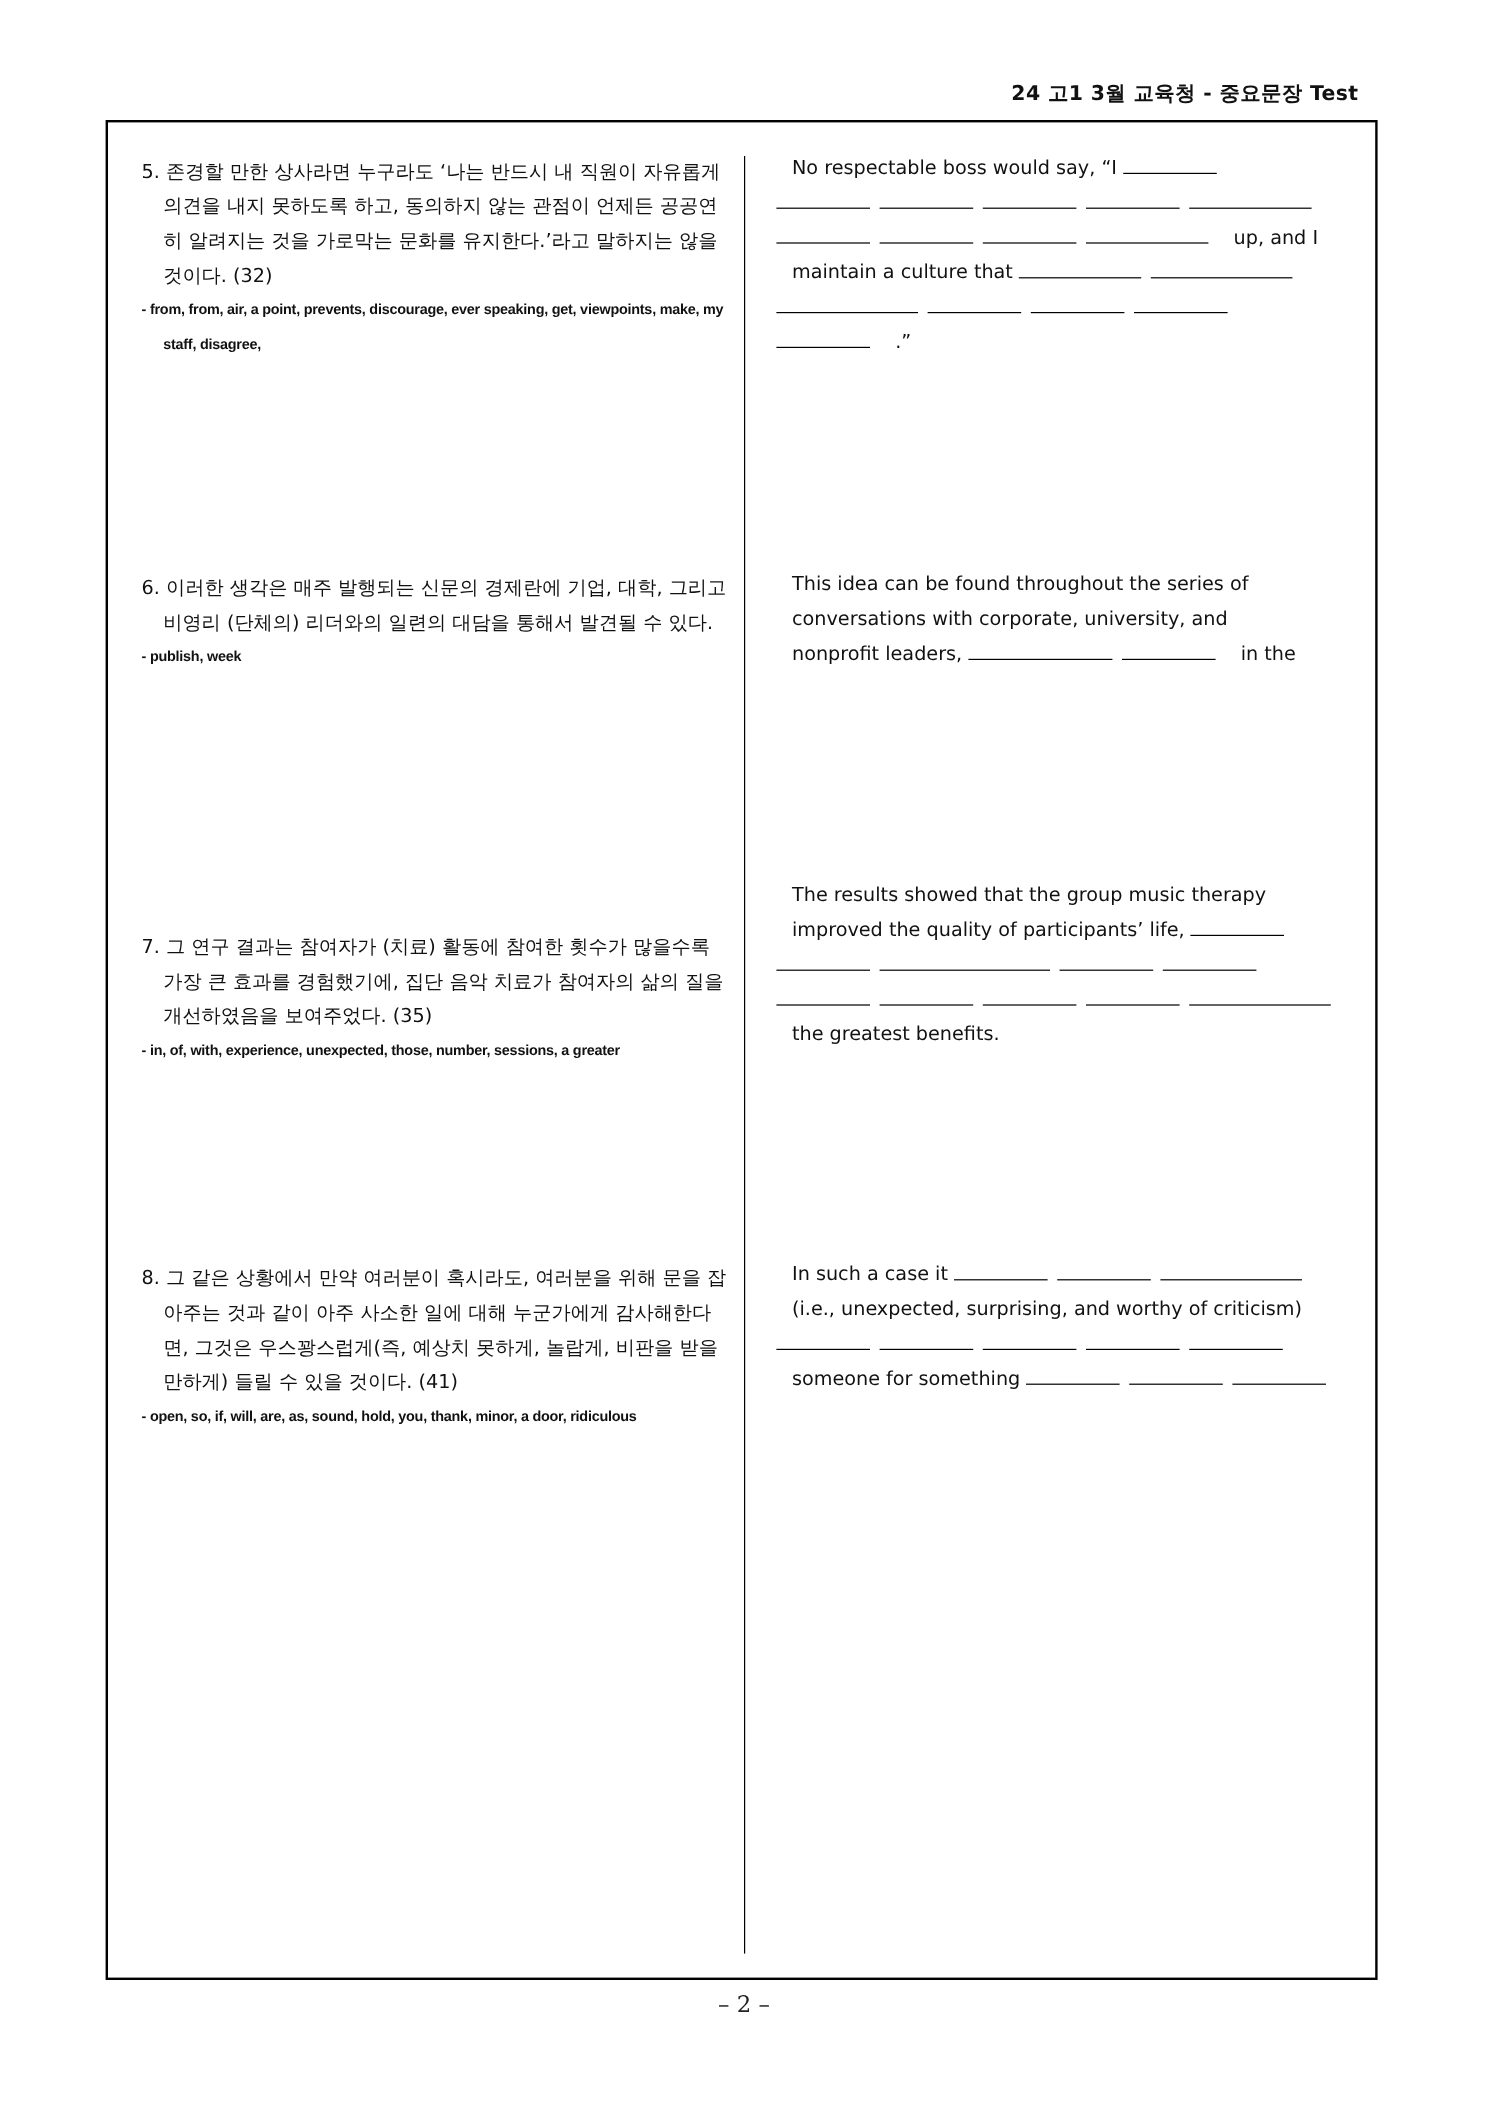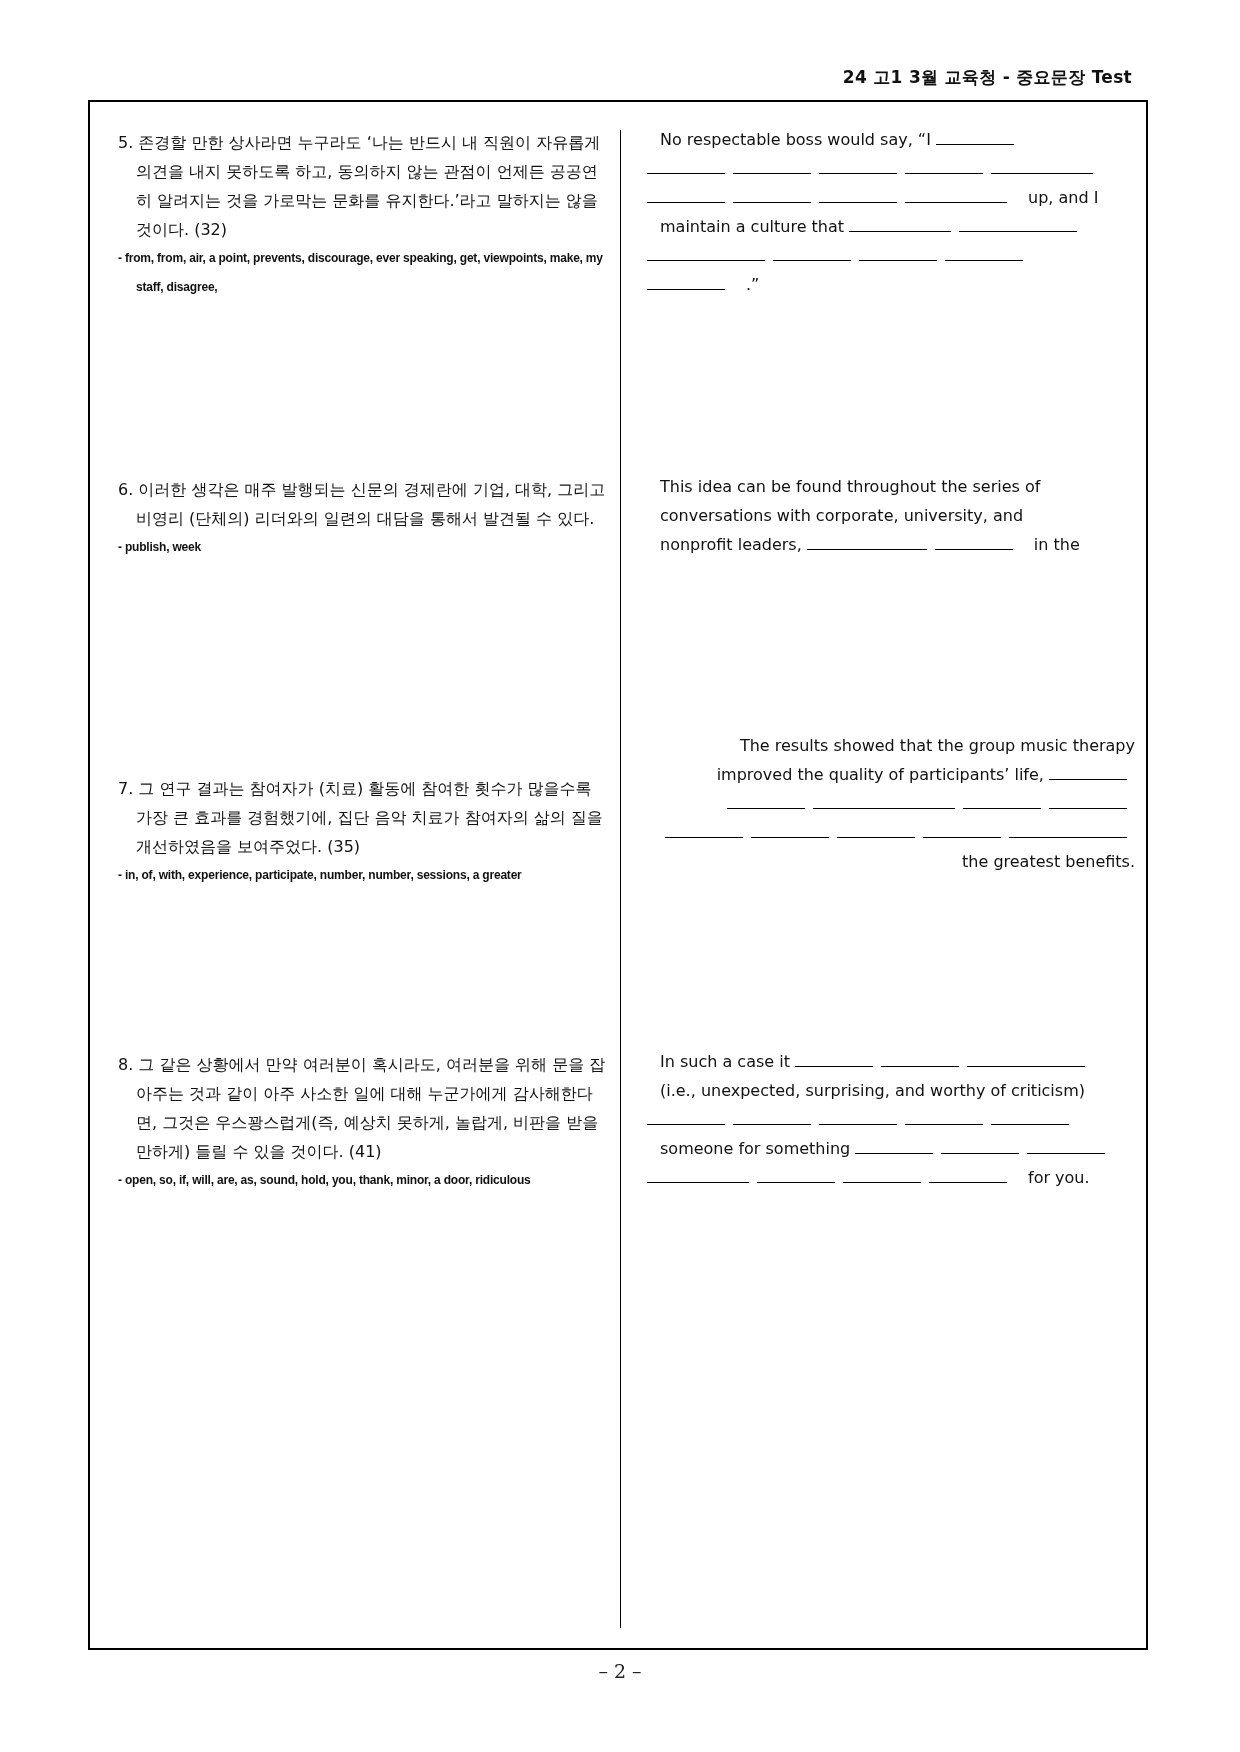--- a/index.html
+++ b/index.html
@@ -50,35 +50,34 @@
   <div class="hint">- publish, week</div>
 </div>
 <div class="item en" style="top:472px;">
     <div class="line"><span class="txt">This idea can be found throughout the series of </span></div>
     <div class="line"><span class="txt">conversations with corporate, university, and </span></div>
     <div class="line"><span class="txt">nonprofit leaders, </span><span class="blank" style="width: 120px;"></span><span class="blank" style="width: 78px;"></span><span class="txt">in the </span></div>
   </div>
 
 <div class="item ko" style="top:774px;">
   <div class="q"><span class="num">7.</span> <span>그 연구 결과는 참여자가 (치료) 활동에 참여한 횟수가 많을수록 가장 큰 효과를 경험했기에, 집단 음악 치료가 참여자의 삶의 질을 개선하였음을 보여주었다. (35)</span></div>
-  <div class="hint">- in, of, with, experience, participate, number, number, sessions, a greater</div>
+  <div class="hint">- in, of, with, experience, unexpected, those, number, sessions, a greater</div>
 </div>
-<div class="item en" style="top:731px;text-align:right;">
+<div class="item en" style="top:731px;">
     <div class="line"><span class="txt">The results showed that the group music therapy </span></div>
     <div class="line"><span class="txt">improved the quality of participants’ life, </span><span class="blank" style="width: 78px;"></span></div>
     <div class="line"><span class="blank" style="width: 78px;"></span><span class="blank" style="width: 142px;"></span><span class="blank" style="width: 78px;"></span><span class="blank" style="width: 78px;"></span></div>
     <div class="line"><span class="blank" style="width: 78px;"></span><span class="blank" style="width: 78px;"></span><span class="blank" style="width: 78px;"></span><span class="blank" style="width: 78px;"></span><span class="blank" style="width: 118px;"></span></div>
     <div class="line"><span class="txt">the greatest benefits. </span></div>
   </div>
 
 <div class="item ko" style="top:1050px;">
   <div class="q"><span class="num">8.</span> <span>그 같은 상황에서 만약 여러분이 혹시라도, 여러분을 위해 문을 잡아주는 것과 같이 아주 사소한 일에 대해 누군가에게 감사해한다면, 그것은 우스꽝스럽게(즉, 예상치 못하게, 놀랍게, 비판을 받을 만하게) 들릴 수 있을 것이다. (41)</span></div>
   <div class="hint">- open, so, if, will, are, as, sound, hold, you, thank, minor, a door, ridiculous</div>
 </div>
 <div class="item en" style="top:1047px;">
     <div class="line"><span class="txt">In such a case it </span><span class="blank" style="width: 78px;"></span><span class="blank" style="width: 78px;"></span><span class="blank" style="width: 118px;"></span></div>
     <div class="line"><span class="txt">(i.e., unexpected, surprising, and worthy of criticism) </span></div>
     <div class="line"><span class="blank" style="width: 78px;"></span><span class="blank" style="width: 78px;"></span><span class="blank" style="width: 78px;"></span><span class="blank" style="width: 78px;"></span><span class="blank" style="width: 78px;"></span></div>
     <div class="line"><span class="txt">someone for something </span><span class="blank" style="width: 78px;"></span><span class="blank" style="width: 78px;"></span><span class="blank" style="width: 78px;"></span></div>
-    <div class="line"><span class="blank" style="width: 102px;"></span><span class="blank" style="width: 78px;"></span><span class="blank" style="width: 78px;"></span><span class="blank" style="width: 78px;"></span><span class="txt">for you. </span></div>
   </div>
 
 <div class="page-number">– 2 –</div>
 
 </body></html>

